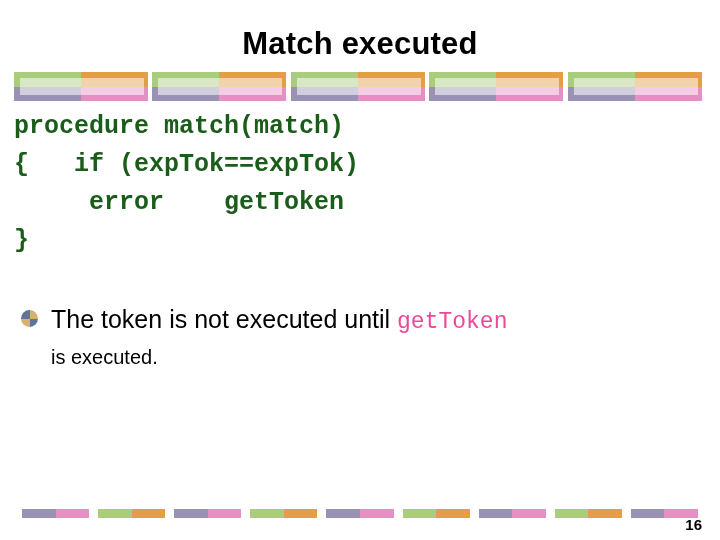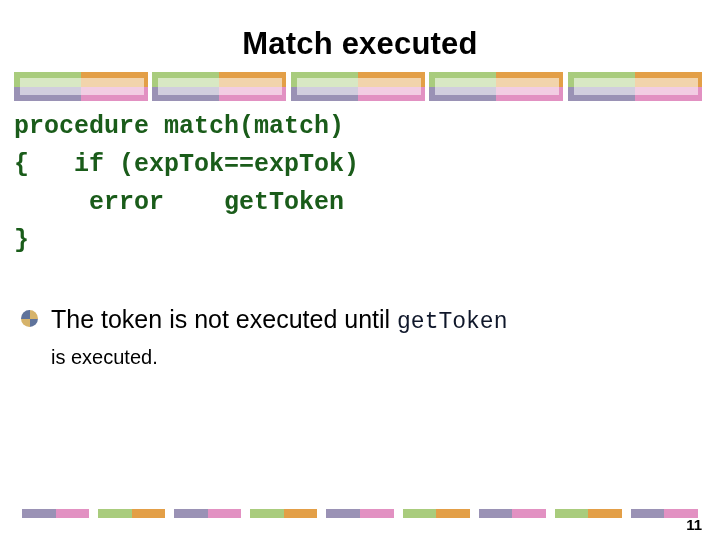--- a/index.html
+++ b/index.html
@@ -136,21 +136,21 @@
     height: 50%;
   }
   .bi-q.tl { left: 0;   top: 0; }
   .bi-q.tr { left: 50%; top: 0; }
   .bi-q.bl { left: 0;   top: 50%; }
   .bi-q.br { left: 50%; top: 50%; }
 
   .mono-inline {
     font-family: "Liberation Mono", "DejaVu Sans Mono", monospace;
     font-size: 23px;
-    color: #0f172a;
+    color: #ec4899;
   }
 
   
   #footer-band {
     position: absolute;
     left: 22px;
     top: 509px;
     width: 676px;
     height: 9px;
     display: flex;
@@ -278,15 +278,15 @@
       <div class="foot-pair" style="width: 67.1111px;">
         <div class="foot-seg" style="width: 33.5556px; background: rgb(169, 204, 125);"></div>
         <div class="foot-seg" style="width: 33.5556px; background: rgb(227, 159, 71);"></div>
       </div>
       <div class="foot-pair" style="width: 67.1111px;">
         <div class="foot-seg" style="width: 33.5556px; background: rgb(154, 146, 181);"></div>
         <div class="foot-seg" style="width: 33.5556px; background: rgb(226, 145, 194);"></div>
       </div>
     </div>
 
-  <div id="page-number">11</div>
+  <div id="page-number">16</div>
 
 </div>
 
 </body></html>

